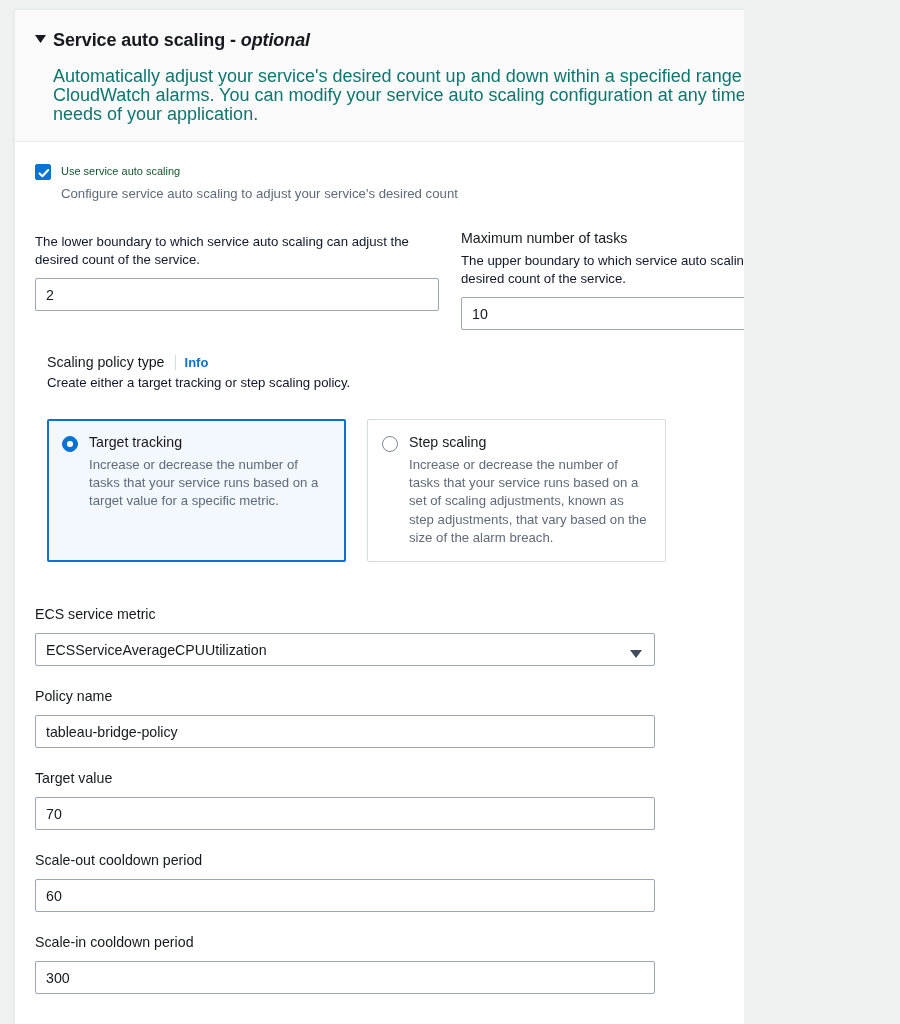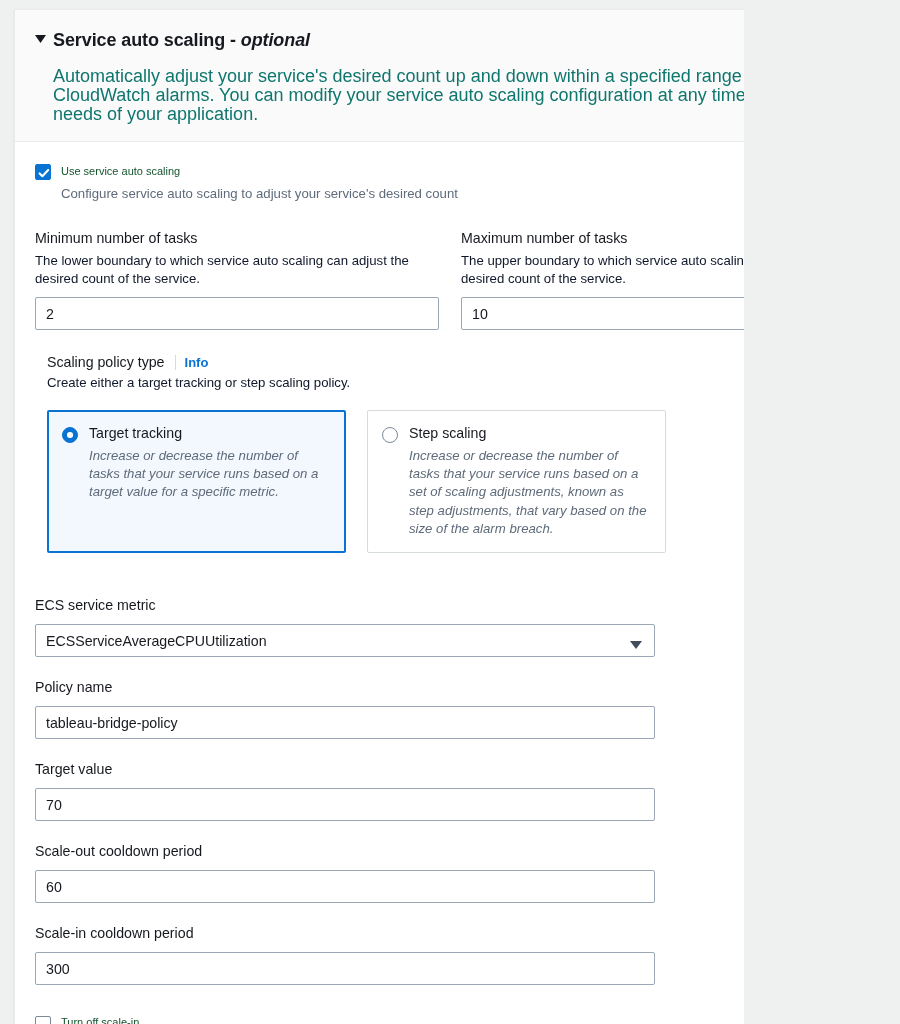--- a/index.html
+++ b/index.html
@@ -170,20 +170,21 @@
   .tile {
     width: 299px;
     min-height: 143px;
     border-radius: 2px;
     padding: 13px 14px 13px 14px;
     background: #ffffff;
     border: 1px solid #d5dbdb;
     display: flex;
     align-items: flex-start;
     cursor: pointer;
+    margin-top: 9px;
   }
   .tile.selected {
     background: #f2f8fd;
     border: 2px solid #0972d3;
     padding: 12px 13px 12px 13px;
   }
   .tile + .tile { margin-left: 21px; }
   .radio {
     flex: 0 0 auto;
     width: 16px; height: 16px;
@@ -212,21 +213,20 @@
     font-size: 14.2px;
     color: #16191f;
     line-height: 19px;
   }
   .tile-desc {
     font-size: 13.2px;
     color: #5f6b7a;
     line-height: 18.2px;
     margin-top: 4px;
     max-width: 246px;
-    font-style: italic;
   }
   
   .stack { margin-top: 43px; }
   .stack-field + .stack-field { margin-top: 21px; }
   .narrow { width: 620px; }
   
   .select-wrap { position: relative; width: 620px; }
   .select-wrap .input { padding-right: 34px; }
   .select-arrow {
     position: absolute;
@@ -275,21 +275,20 @@
           </svg>
         </span>
         <div class="check-texts">
           <div class="check-label">Use service auto scaling</div>
           <div class="check-sub">Configure service auto scaling to adjust your service's desired count</div>
         </div>
       </div>
 
       <div class="row2">
         <div class="col">
-          <div class="field-label">Minimum number of tasks</div>
           <div class="field-desc">The lower boundary to which service auto scaling can adjust the desired count of the service.</div>
           <input class="input" type="text" value="2" style="">
         </div>
         <div class="col">
           <div class="field-label">Maximum number of tasks</div>
           <div class="field-desc">The upper boundary to which service auto scaling can adjust the desired count of the service.</div>
           <input class="input" type="text" value="10" style="">
         </div>
       </div>
 

